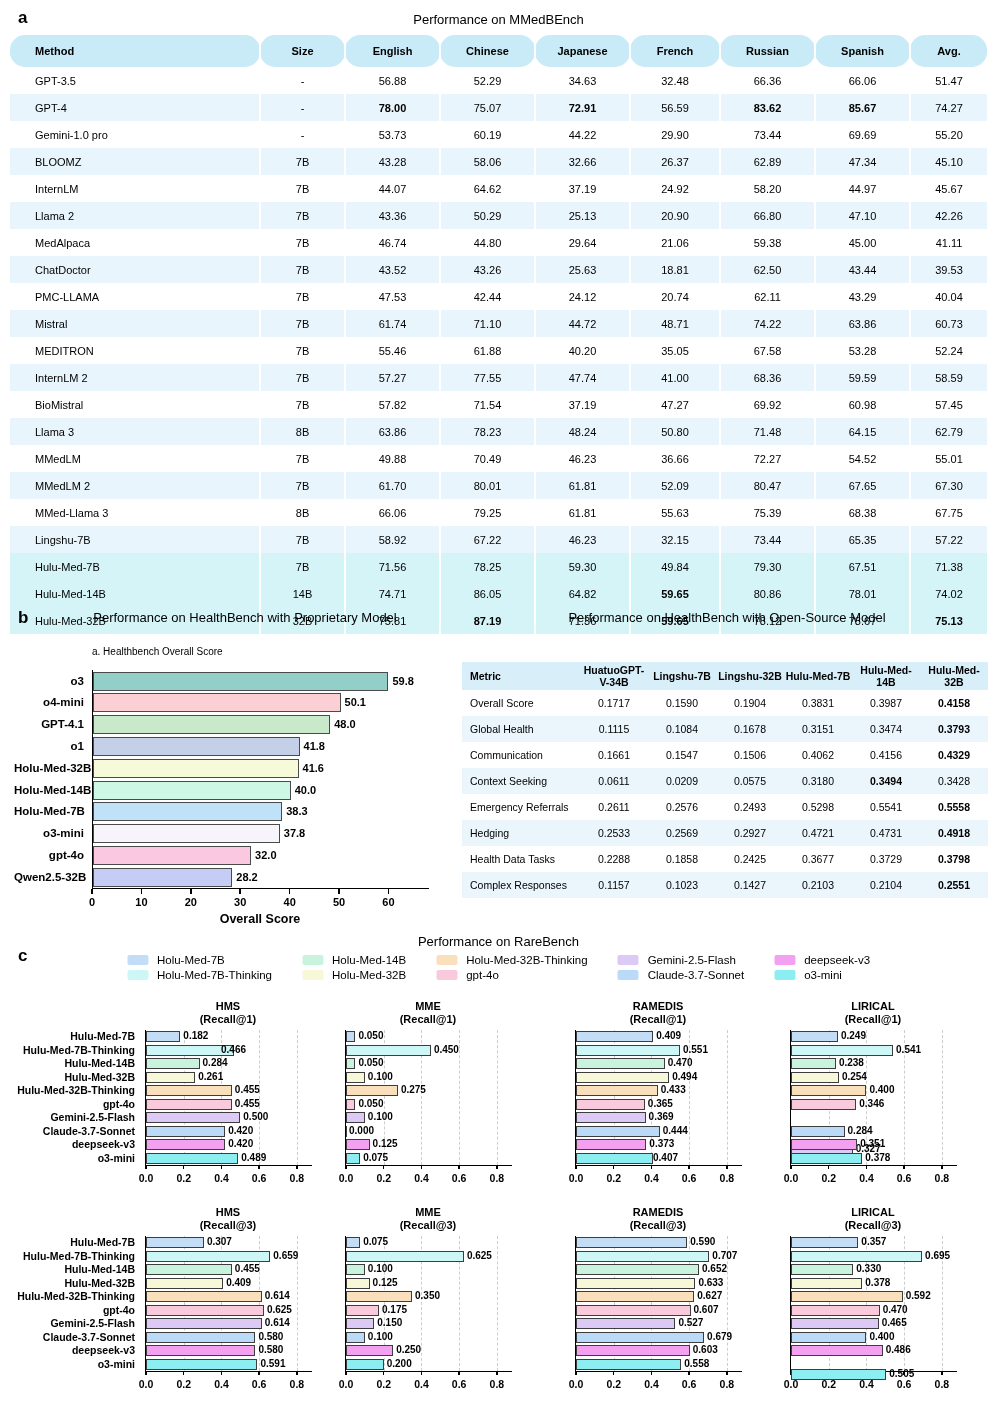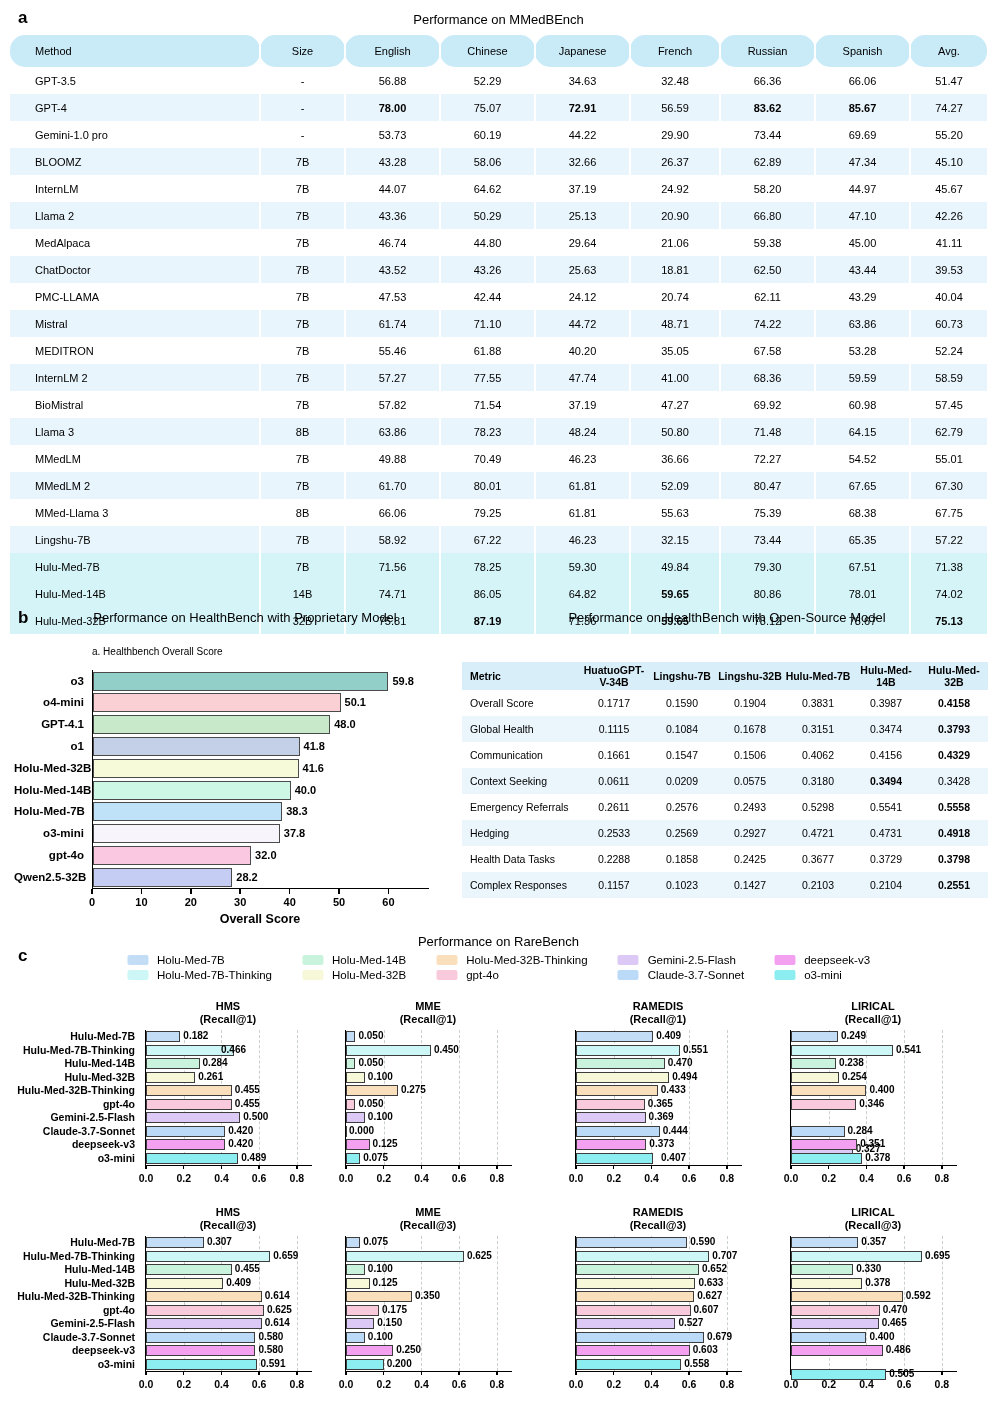--- a/index.html
+++ b/index.html
@@ -3,21 +3,21 @@
 <meta charset="utf-8">
 <style>
   html,body{margin:0;padding:0;background:#fff;}
   body{width:997px;height:1410px;position:relative;font-family:"Liberation Sans",sans-serif;color:#000;overflow:hidden;}
   .panel-label{position:absolute;font-size:17px;font-weight:bold;}
   .fig-title{position:absolute;text-align:center;font-size:13px;}
 
   
   #panel-a{position:absolute;top:0;left:0;width:997px;height:600px;}
   #table-a{border-collapse:collapse;table-layout:fixed;width:977px;position:absolute;left:10px;top:35px;font-size:11px;}
-  #table-a th{background:#c9eaf7;height:30px;font-weight:normal;text-align:center;border-radius:15px;}
+  #table-a th{background:#c9eaf7;height:30px;font-weight:bold;text-align:center;border-radius:15px;}
   #table-a th:first-child{text-align:left;padding-left:25px;}
   #table-a td{height:25px;text-align:center;}
   #table-a td:first-child{text-align:left;padding-left:25px;}
   #table-a td+td, #table-a th+th{border-left:2px solid #fff;}
   #table-a tr.alt{background:#e9f5fc;}
   #table-a tr.hl{background:#d5f4f8;}
   .b{font-weight:bold;}
 
   
   #panel-b{position:absolute;top:600px;left:0;width:997px;height:330px;}
@@ -740,21 +740,21 @@
           <div class="rb-row" style="top: 95.7px; width: 166px; z-index: 2;">
             <div class="rb-bar" style="width: 81.7545px; background: rgb(186, 218, 248);"></div>
             <div class="rb-val" style="left: 86.7545px;">0.444</div>
           </div>
           <div class="rb-row" style="top: 109.2px; width: 166px; z-index: 2;">
             <div class="rb-bar" style="width: 68.3614px; background: rgb(243, 160, 240);"></div>
             <div class="rb-val" style="left: 73.3614px;">0.373</div>
           </div>
           <div class="rb-row" style="top: 122.7px; width: 166px; z-index: 2;">
             <div class="rb-bar" style="width: 74.775px; background: rgb(140, 238, 240);"></div>
-            <div class="rb-val" style="left: 73px; padding-left: 12px;">0.407</div>
+            <div class="rb-val" style="left: 65px; padding-left: 12px;">0.407</div>
           </div>
         </div>
       </div>
       <div class="rb-chart" style="left: 790px; top: 72px; width: 166px; height: 160px;">
         <div class="rb-title">
           <div>LIRICAL</div>
           <div>(Recall@1)</div>
         </div>
         <div class="rb-plot">
           <div class="rb-tickmark" style="left: -0.75px;"></div>

